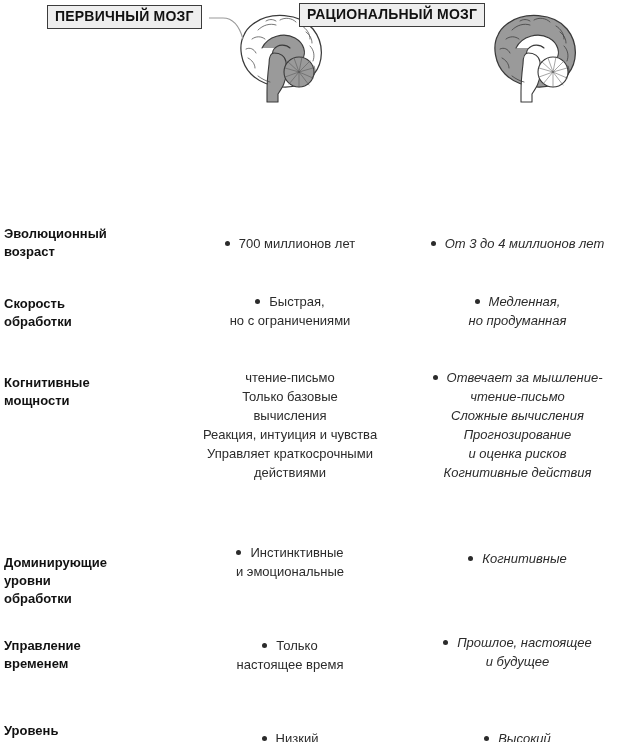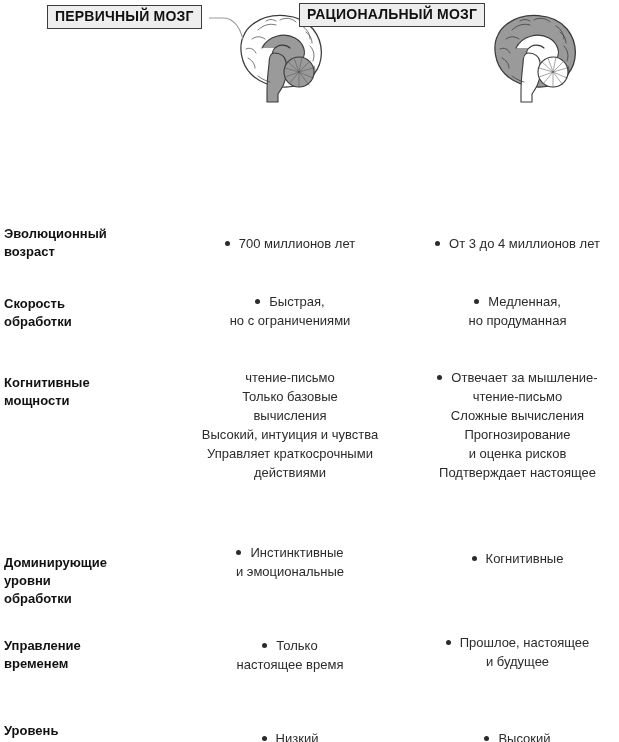--- a/index.html
+++ b/index.html
@@ -73,21 +73,21 @@
     text-align: left;
   }
   .cell-mid, .cell-right {
     position: absolute;
     font-size: 13px;
     line-height: 19px;
     color: #2b2b2b;
     text-align: center;
   }
   .cell-mid   { left: 166px; width: 248px; }
-  .cell-right { left: 416px; width: 203px; }
+  .cell-right { left: 416px; width: 203px; font-style: italic; }
 
   .bullet-line {
     white-space: nowrap;
   }
   .bullet-line .dot {
     display: inline-block;
     width: 5px;
     height: 5px;
     border-radius: 50%;
     background: #2b2b2b;
@@ -239,31 +239,31 @@
     </div>
     <div class="row" style="top: 255px;">
       <div class="cell-label" style="top: 7px;">
         <div>Когнитивные</div>
         <div>мощности</div>
       </div>
       <div class="cell-mid" style="top: 1px;">
         <div class="plain-line"><span>чтение-письмо</span></div>
         <div class="plain-line"><span>Только базовые</span></div>
         <div class="plain-line"><span>вычисления</span></div>
-        <div class="plain-line"><span>Высокий, интуиция и чувства</span></div>
+        <div class="plain-line"><span>Реакция, интуиция и чувства</span></div>
         <div class="plain-line"><span>Управляет краткосрочными</span></div>
         <div class="plain-line"><span>действиями</span></div>
       </div>
       <div class="cell-right" style="top: 1px;">
         <div class="bullet-line"><span class="dot"></span><span>Отвечает за мышление-</span></div>
         <div class="plain-line"><span>чтение-письмо</span></div>
         <div class="plain-line"><span>Сложные вычисления</span></div>
         <div class="plain-line"><span>Прогнозирование</span></div>
         <div class="plain-line"><span>и оценка рисков</span></div>
-        <div class="plain-line"><span>Подтверждает настоящее</span></div>
+        <div class="plain-line"><span>Когнитивные действия</span></div>
       </div>
     </div>
     <div class="row" style="top: 428px;">
       <div class="cell-label" style="top: 2px; margin-top: 12px;">
         <div>Доминирующие</div>
         <div>уровни</div>
         <div>обработки</div>
       </div>
       <div class="cell-mid" style="top: 3px;">
         <div class="bullet-line"><span class="dot"></span><span>Инстинктивные</span></div>

